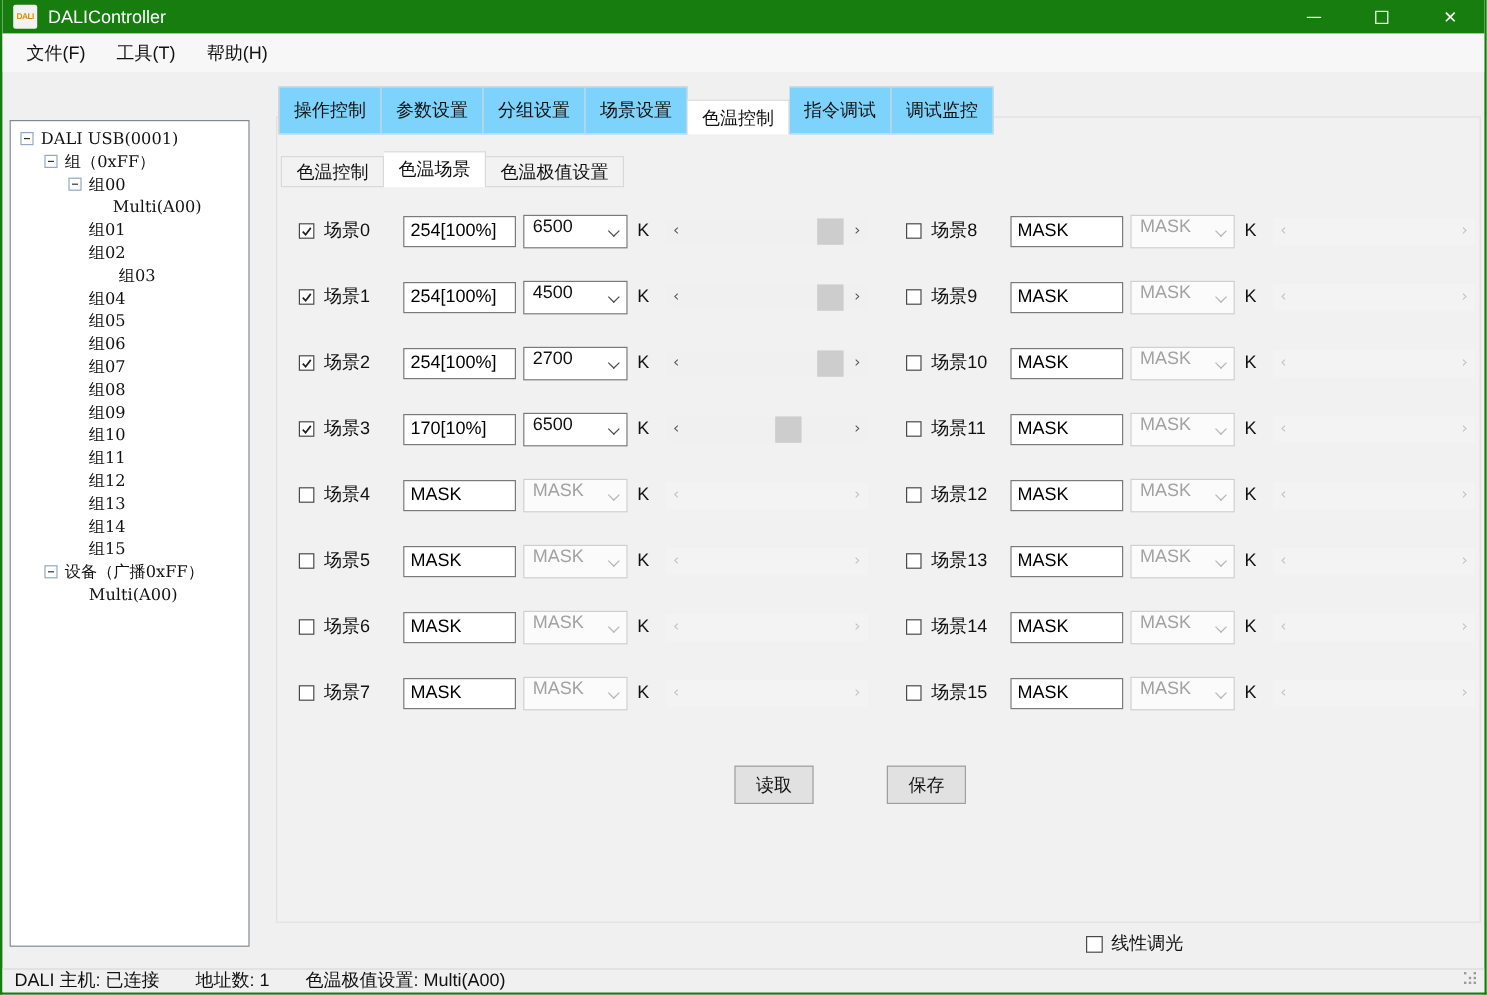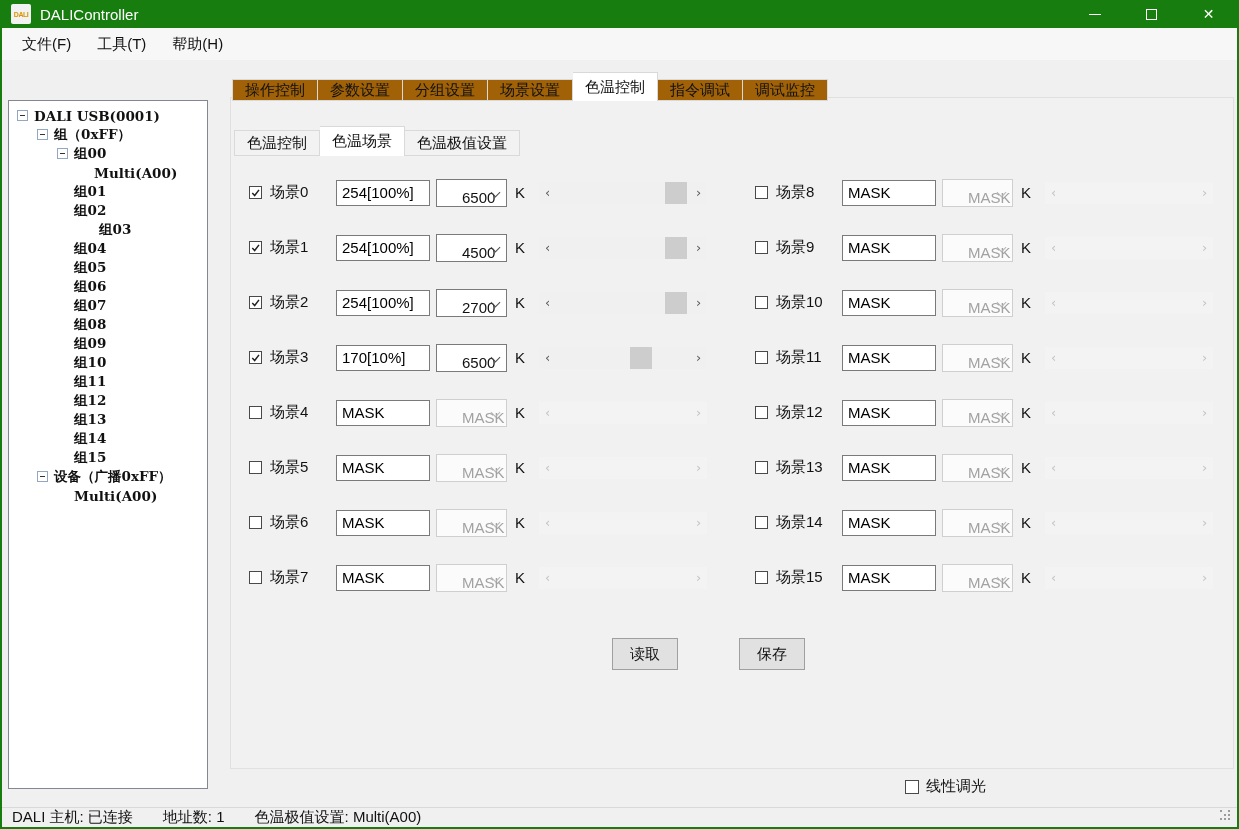--- a/index.html
+++ b/index.html
@@ -20,29 +20,29 @@
   .glyph-min{display:block;width:12px;height:1px;background:#fff;}
   .glyph-max{display:block;width:11px;height:11px;border:1px solid #fff;}
 
   
   .menubar{height:32px;background:#f7f7f7;display:flex;align-items:center;padding-left:7px;}
   .menu-item{padding:5px 13px;}
 
   
   .tree-panel{position:absolute;left:6px;top:100px;width:200px;height:689px;background:#fff;
     border:1px solid #828790;overflow:hidden;font-family:"DejaVu Serif",serif;
-    font-size:13.5px;font-weight:bold;padding-top:5px;text-align:right;}
+    font-size:13.5px;font-weight:normal;padding-top:5px;text-align:right;}
   .tree-row{display:flex;align-items:center;height:19px;white-space:nowrap;}
   .expander{width:11px;height:11px;border:1px solid #93a8c0;background:#fff;position:relative;
     margin-right:6px;flex:none;}
   .expander::before{content:"";position:absolute;left:2px;top:4px;width:5px;height:1px;background:#333;}
 
   
   .tabs{position:absolute;left:230px;top:72px;display:flex;align-items:flex-end;z-index:4;}
-  .tab{height:22px;padding:0 12px;display:flex;align-items:center;background:#a16207;
+  .tab{height:40px;padding:0 12px;display:flex;align-items:center;background:#7dd3fc;
     border:1px solid #d9d9d9;border-left:none;white-space:nowrap;}
   .tab:first-child{border-left:1px solid #d9d9d9;}
   .tab.selected{background:#fff;height:29px;border-bottom:none;}
 
   
   .tab-page{position:absolute;left:228px;top:97px;width:1004px;height:672px;background:#f1f1f1;
     border:1px solid #e0e0e0;}
 
   .subtabs{position:absolute;left:3px;top:28px;display:flex;align-items:flex-end;}
   .subtab{height:26px;padding:0 12px;display:flex;align-items:center;background:#f2f2f2;
@@ -54,22 +54,22 @@
   .col{position:absolute;top:67px;}
   .col-left{left:18px;}
   .col-right{left:524px;}
   .scene-row{display:flex;align-items:center;height:55px;}
   .cb{width:13px;height:13px;border:1px solid #494949;background:#fff;flex:none;
     display:flex;align-items:center;justify-content:center;}
   .cb svg{width:12px;height:12px;}
   .scene-label{margin-left:8px;width:66px;flex:none;}
   .val-input{width:94px;height:26px;border:1px solid #7a7a7a;padding:0 5px;font:inherit;
     background:#fff;flex:none;margin-left:0;}
-  .combo{width:71px;height:28px;border:1px solid #7a7a7a;background:#fff;display:flex;
-    align-items:flex-end;padding-left:25px;margin-left:6px;position:relative;flex:none;}
+  .combo{width:87px;height:28px;border:1px solid #7a7a7a;background:#fff;display:flex;
+    align-items:flex-start;padding-left:7px;margin-left:6px;position:relative;flex:none;}
   .combo .chev{position:absolute;right:7px;top:9px;width:7px;height:7px;
     border-right:1.5px solid #4d4d4d;border-bottom:1.5px solid #4d4d4d;transform:rotate(45deg);}
   .combo.disabled{border-color:#cfcfcf;background:#fbfbfb;color:#a2a2a2;}
   .combo.disabled .chev{border-color:#b5b5b5;}
   .k{margin-left:8px;width:12px;flex:none;}
   .hscroll{margin-left:12px;width:168px;height:22px;background:#f0f0f0;display:flex;flex:none;}
   .arr{width:17px;display:flex;align-items:center;justify-content:center;font-size:13px;
     color:#5a5a5a;font-family:"DejaVu Sans",sans-serif;}
   .hscroll .track{flex:1;position:relative;}
   .thumb{position:absolute;top:0;height:100%;width:22px;background:#cdcdcd;}

